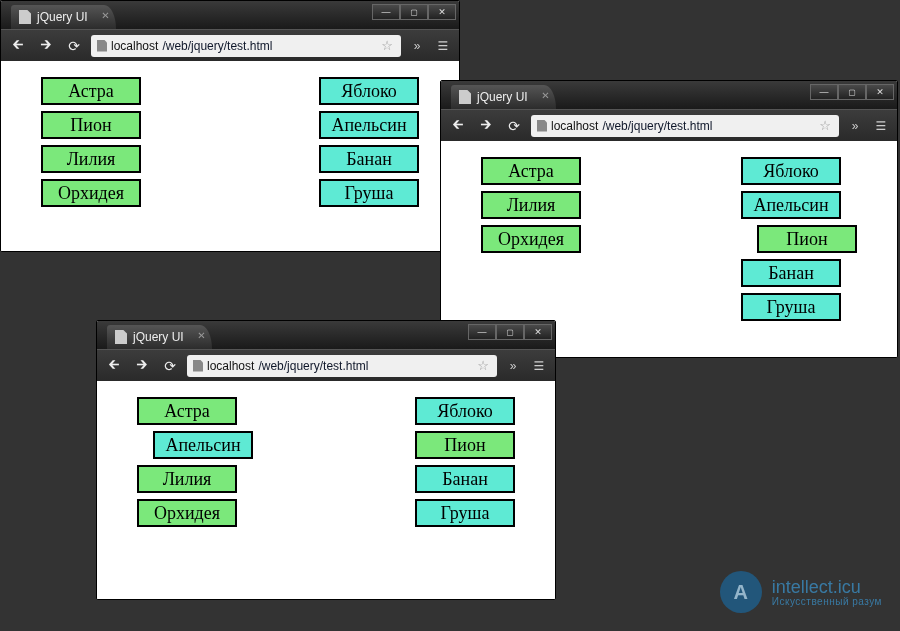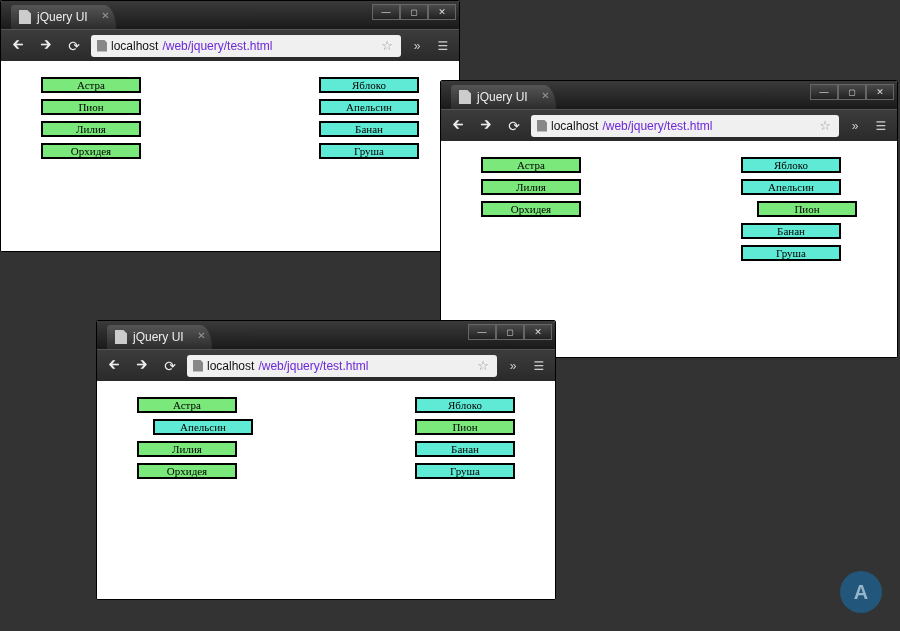--- a/index.html
+++ b/index.html
@@ -101,45 +101,45 @@
     align-items: center;
     padding: 0 6px;
     font-size: 12px;
     color: #333;
     gap: 4px;
     position: relative;
     text-align: right;
   }
   .doc-icon { width: 10px; height: 12px; background: #888; clip-path: polygon(0 0,70% 0,100% 25%,100% 100%,0 100%);}
   .url-strong { color: #111; }
-  .url-rest { color: #6d28d9; }
+  .url-rest { color: #0f172a; }
   .star { position: absolute; right: 8px; color: #999; font-size: 13px;}
   .menubtn {
     width: 20px; height: 20px;
     color: #ccc;
     font-size: 12px;
     display:flex;align-items:center;justify-content:center;
   }
 
   .content {
     flex: 1;
     background: #fff;
     padding: 16px 40px;
     display: flex;
     justify-content: space-between;
   }
   .col { display: flex; flex-direction: column; gap: 6px; }
   .item {
     width: 100px;
-    height: 16px;
+    height: 28px;
     border: 2px solid #000;
     display: flex;
     align-items: center;
     justify-content: center;
-    font-size: 11px;
+    font-size: 18px;
     font-family: Georgia, 'Times New Roman', serif;
   }
   .item.green { background: #7be87b; }
   .item.gray  { background: #5eead4; }
   .item.out   { margin-left: 16px; }
 
   .watermark {
     position: absolute;
     right: 18px;
     bottom: 18px;
@@ -156,20 +156,24 @@
     color:#add6f0;font-size:20px;font-weight:bold;
   }
   .wm-text .t1{font-size:18px;color:#3a8bbf;display:block;line-height:1}
   .wm-text .t2{font-size:10px;color:#3a8bbf;display:block;letter-spacing:0.5px}
 </style>
 </head>
 <body>
 
 <div class="watermark">
   <div class="wm-badge">A</div>
+  <div class="wm-text">
+    <span class="t1">intellect.icu</span>
+    <span class="t2">Искусственный разум</span>
+  </div>
 </div>
 
 <div class="browser" style="left: 0px; top: 0px; width: 460px; height: 252px;">
     <div class="titlebar">
       <div class="tab">
         <span class="file-icon"></span>
         <span>jQuery UI</span>
         <span class="tab-close">✕</span>
       </div>
       <div class="winbtns">

